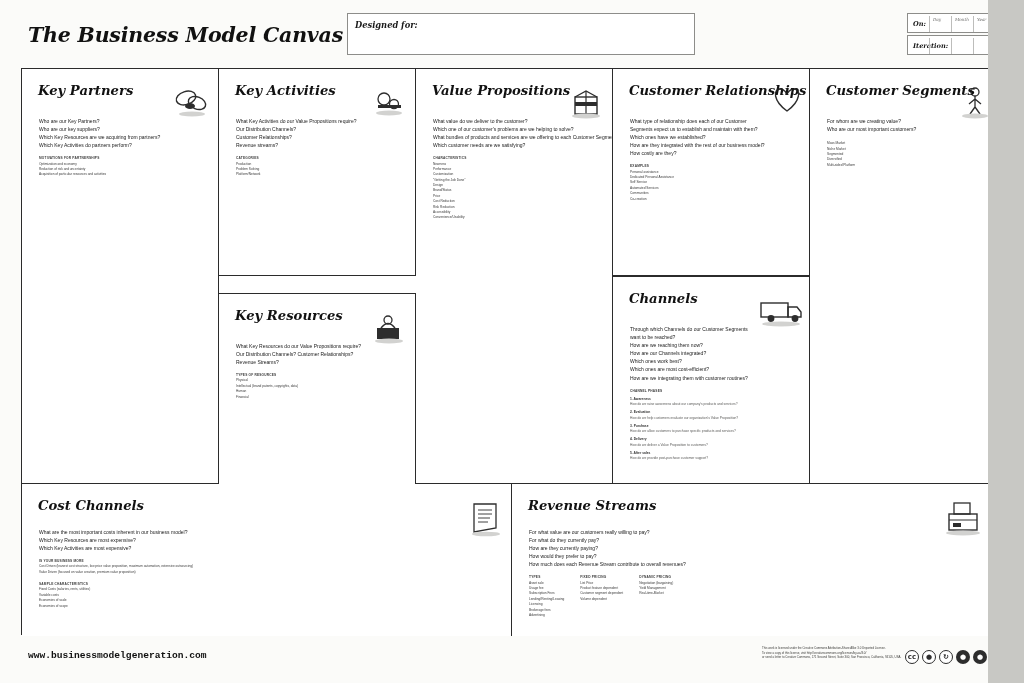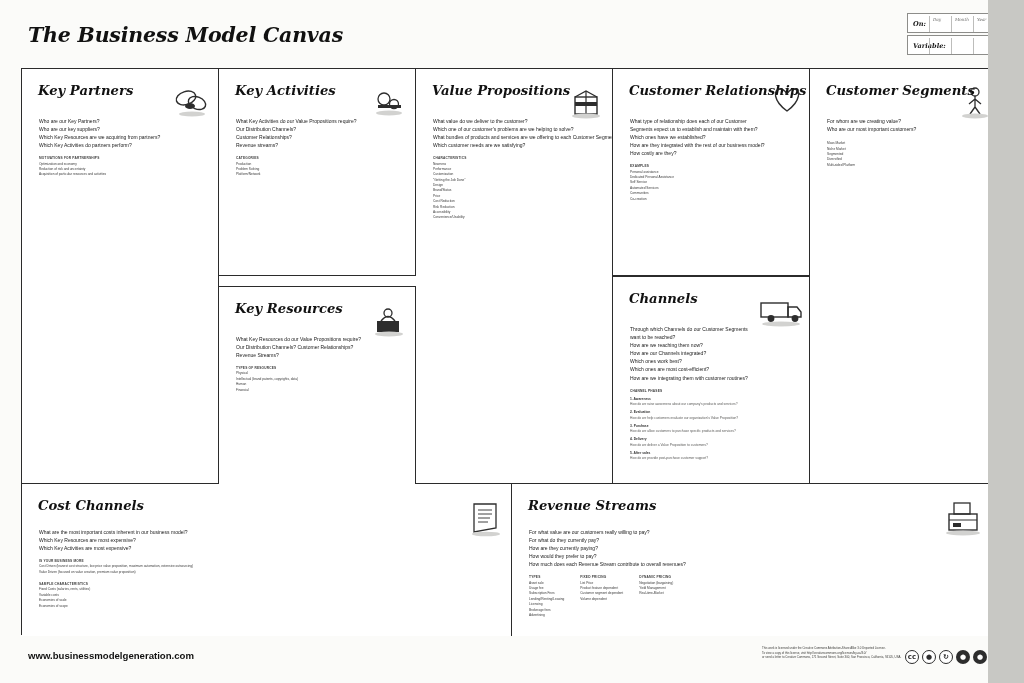--- a/index.html
+++ b/index.html
@@ -160,21 +160,21 @@
 
   
   #footer {
     position: absolute;
     left: 0; top: 638px;
     width: 1024px; height: 45px;
   }
   #site-url {
     position: absolute;
     left: 28px; top: 12px;
-    font-family: Liberation Sans, sans-serif;
+    font-family: Liberation Mono, monospace;
     font-weight: bold;
     font-size: 9.6px;
     color: #111;
     white-space: nowrap;
   }
   #license-text {
     position: absolute;
     left: 762px; top: 8px;
     width: 140px;
     font-size: 2.9px;
@@ -207,39 +207,42 @@
   }
 </style>
 </head>
 <body>
 
 <div id="canvas-page">
 
   <div id="header">
     <div id="canvas-title">The Business Model Canvas</div>
 
+    <div class="hdr-box" id="hdr-designed-for">
+      <div class="hdr-label">Designed for:</div>
+    </div>
 
 
     <div class="hdr-box" id="hdr-on">
       <div class="hdr-label small">On:</div>
       <div class="date-cells">
         <div class="date-cell">
             <span>Day</span>
           </div>
         <div class="date-cell">
             <span>Month</span>
           </div>
         <div class="date-cell">
             <span>Year</span>
           </div>
       </div>
     </div>
 
     <div class="hdr-box" id="hdr-iteration">
-      <div class="hdr-label small">Variable:</div>
+      <div class="hdr-label small">Iteration:</div>
       <div class="iter-cells">
         <div class="iter-cell"></div>
         <div class="iter-cell"></div>
         <div class="iter-cell"></div>
       </div>
     </div>
   </div>
 
   <div id="grid">
 
@@ -280,21 +283,21 @@
         <div>Which Key Activities do partners perform?</div>
         <div class="examples-head">MOTIVATIONS FOR PARTNERSHIPS</div>
         <div class="examples-list">
           <div>Optimization and economy</div>
           <div>Reduction of risk and uncertainty</div>
           <div>Acquisition of particular resources and activities</div>
         </div>
       </div>
     </div>
 
-    <div class="cell b-bottom b-top" style="left:197px; top:217px; width:197px; height:208px;">
+    <div class="cell b-bottom b-top" style="left:197px; top:224px; width:197px; height:208px;">
       <div class="cell-title">Key Resources</div>
       <svg class="icon" style="left:148px; top:14px;" width="42" height="38" viewBox="0 0 42 38">
         <rect x="10" y="20" width="22" height="11" fill="#1c1c1c"></rect>
         <path d="M14 20 q7 -9 14 0" fill="none" stroke="#1c1c1c" stroke-width="1.4"></path>
         <circle cx="21" cy="12" r="4" fill="none" stroke="#1c1c1c" stroke-width="1.3"></circle>
         <ellipse cx="22" cy="33" rx="14" ry="2.6" fill="#cfcfcd"></ellipse>
       </svg>
       <div class="questions" style="top:48px;">
         <div>What Key Resources do our Value Propositions require?</div>
         <div>Our Distribution Channels? Customer Relationships?</div>

